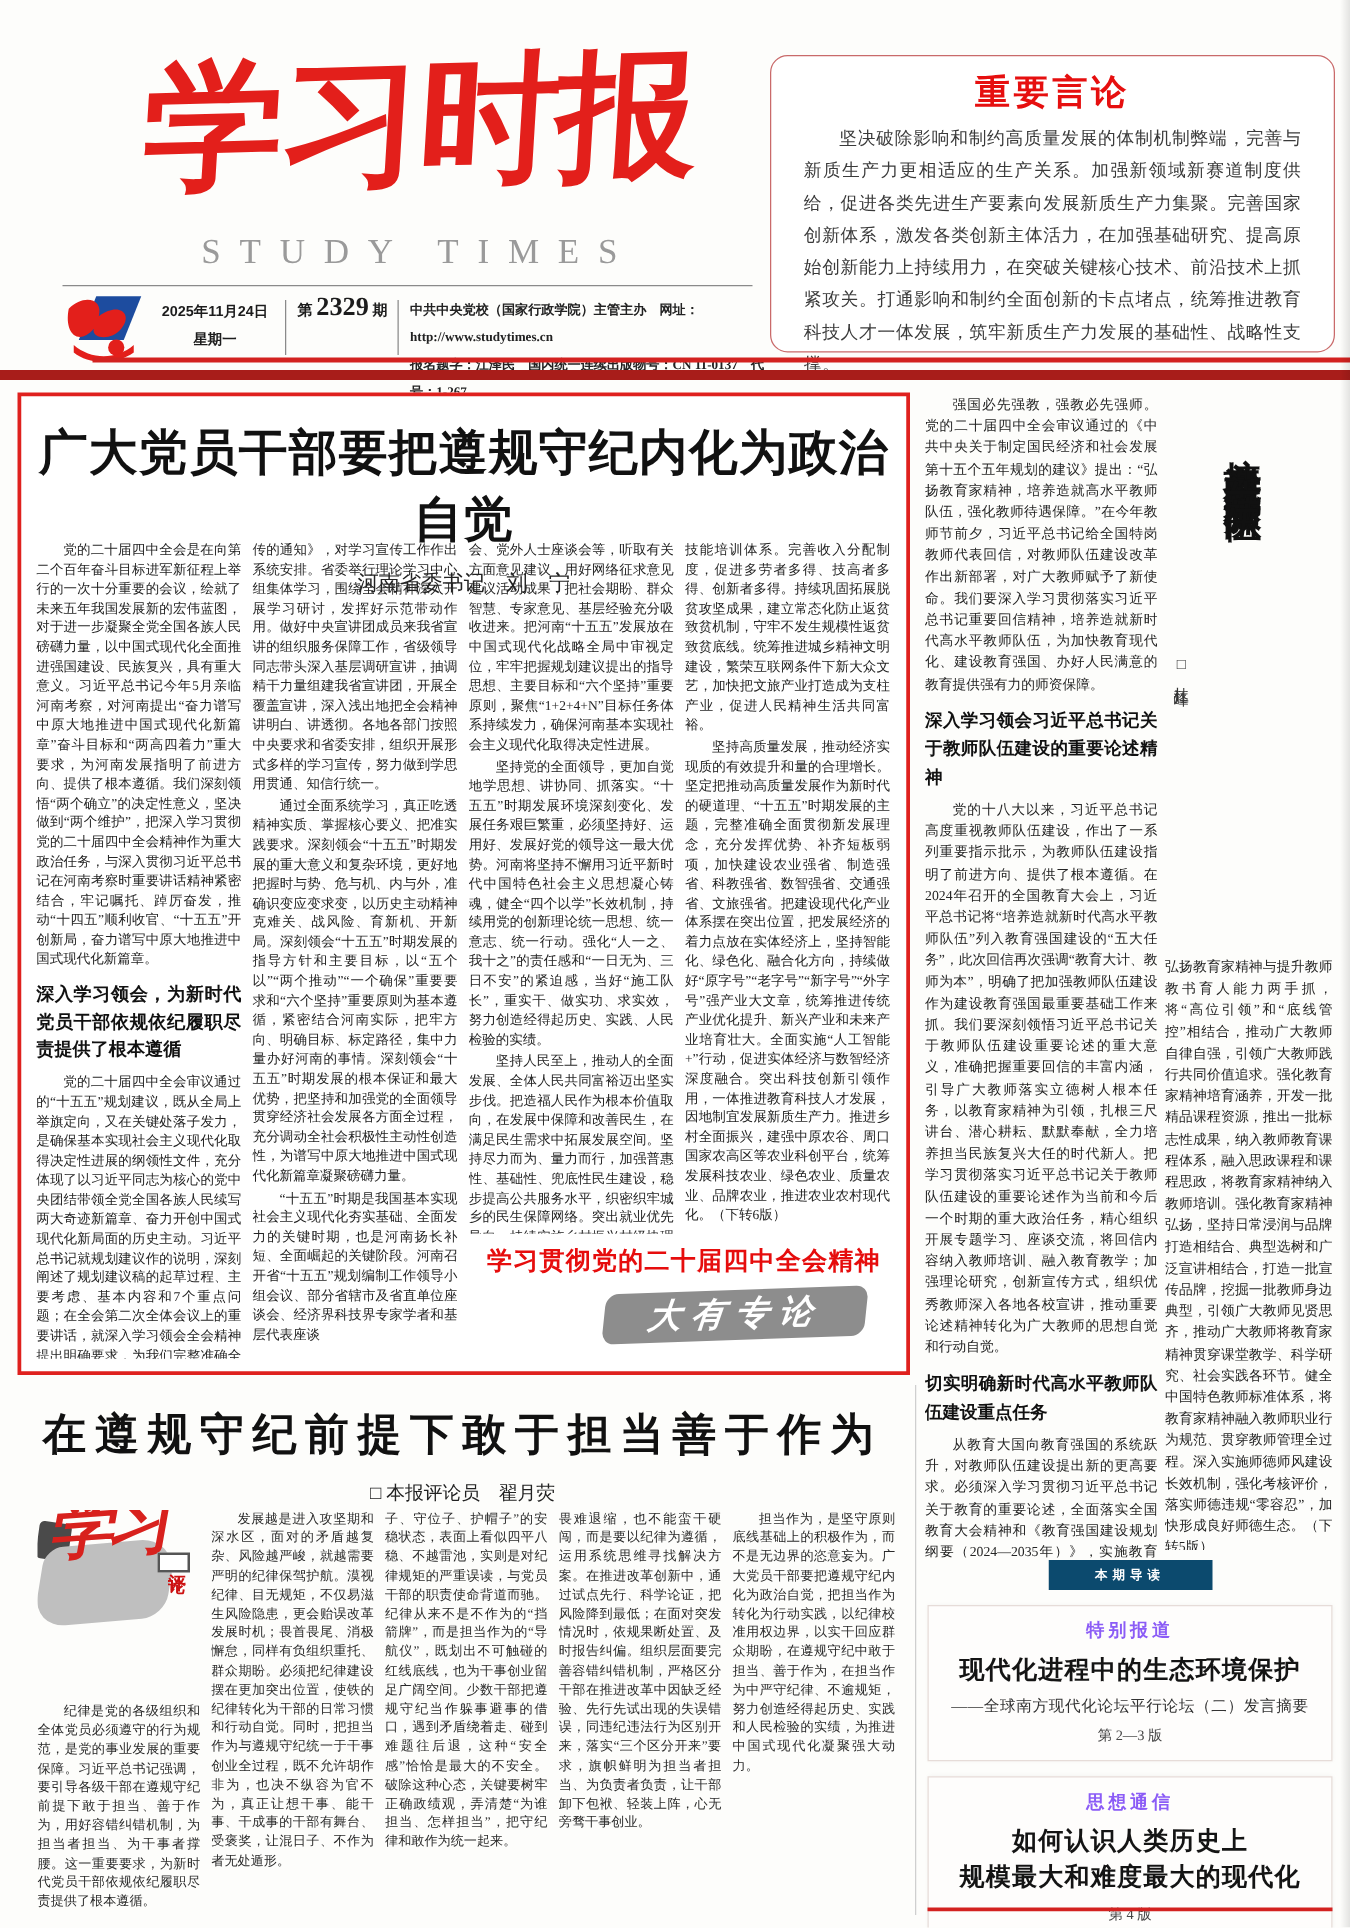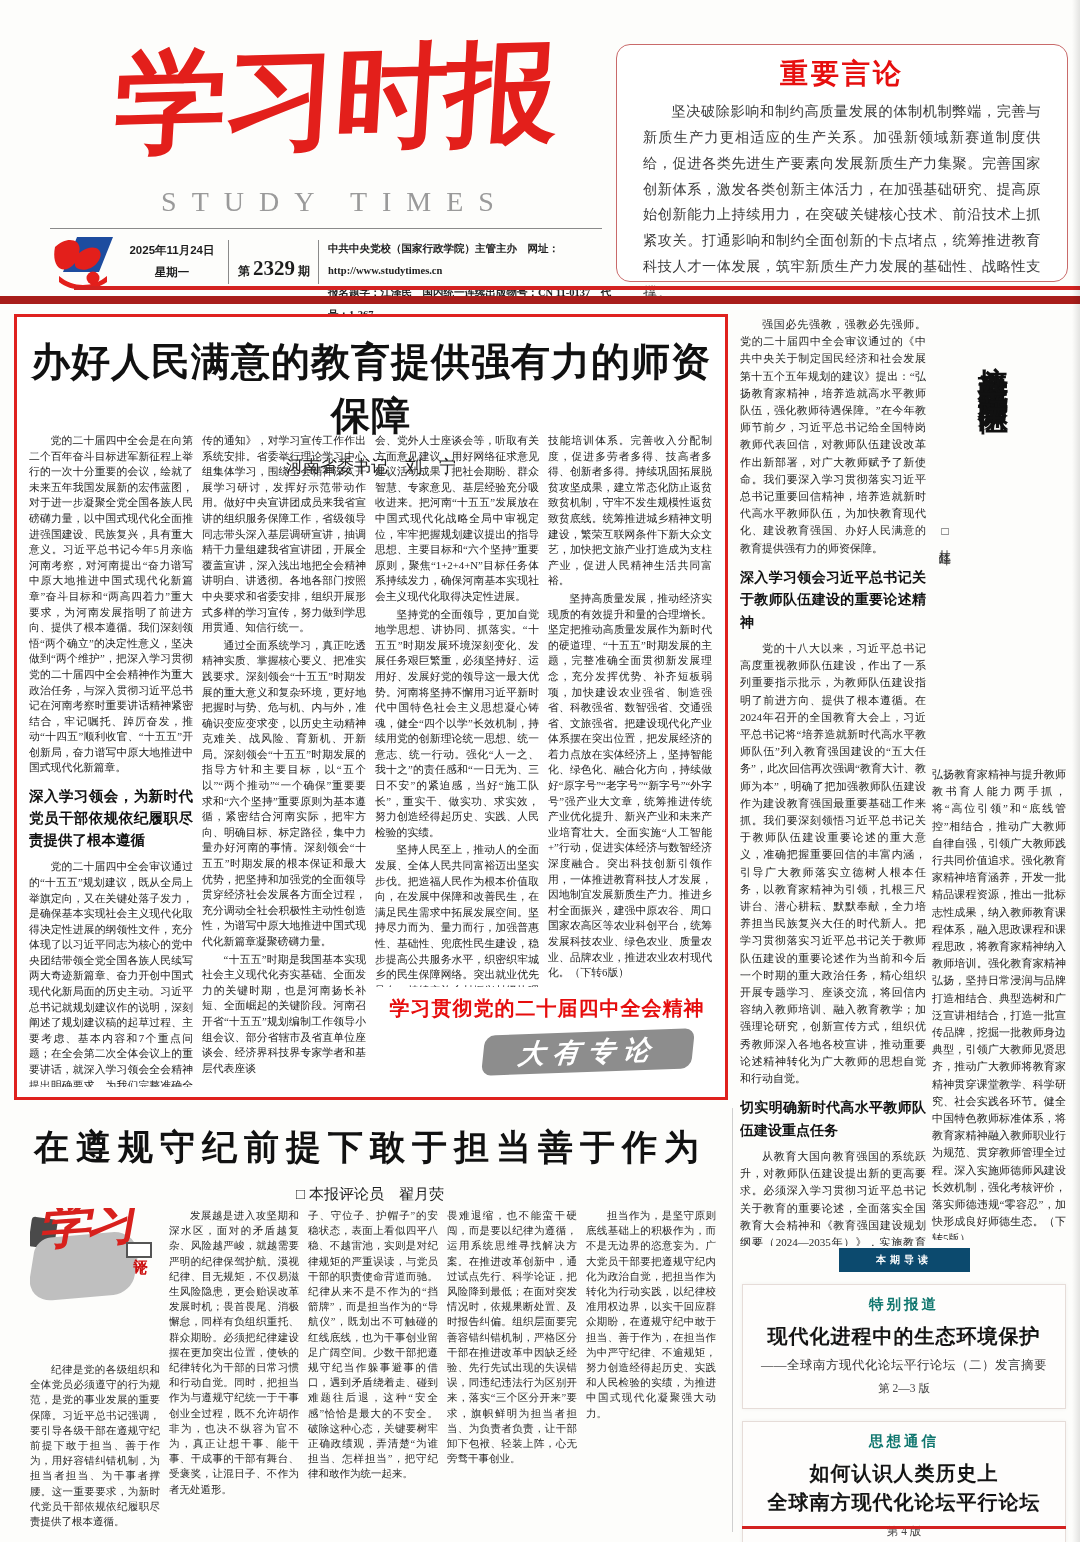--- a/index.html
+++ b/index.html
@@ -19,21 +19,21 @@
   }
   #masthead-en{
     left:100px;top:186px;width:470px;text-align:center;
     font-size:28px;color:#9a9a9a;letter-spacing:15px;font-weight:500;
   }
   #masthead-rule{left:50px;top:228px;width:552px;height:1px;background:#8a8a8a;}
   #logo-box{left:50px;top:234px;width:66px;height:56px;}
   #date-block{left:122px;top:240px;width:100px;text-align:center;font-weight:bold;font-size:11.5px;line-height:1.9;font-family:"Liberation Sans","DejaVu Sans",sans-serif;}
   .vdiv{width:1px;background:#8a8a8a;}
   #vdiv1{left:228px;top:240px;height:44px;}
-  #issue-block{left:236px;top:256px;width:76px;text-align:center;font-size:12px;font-weight:bold;}
+  #issue-block{left:236px;top:233px;width:76px;text-align:center;font-size:12px;font-weight:bold;}
   #issue-block .issue-no{font-size:21px;font-family:"Liberation Serif",serif;}
   #vdiv2{left:318px;top:240px;height:44px;}
   #pub-block{left:328px;top:238px;width:290px;font-size:10.5px;font-weight:bold;line-height:2.1;font-family:Liberation Serif, serif;color:#222;}
   
   #quote-box{
     left:616px;top:44px;width:450px;height:236px;
     border:1.5px solid #c96a6a;border-radius:14px;background:#fff;
   }
   #quote-title{margin-top:10px;text-align:center;font-size:28px;font-weight:900;color:#e60f0f;
     font-family:"Liberation Sans","DejaVu Sans",sans-serif;letter-spacing:3px;}
@@ -90,21 +90,21 @@
     background:#fff;color:#c11;writing-mode:vertical-rl;text-orientation:upright;
     font-size:14px;font-weight:bold;letter-spacing:2px;line-height:18px;}
   
   #divider-v{left:732px;top:1108px;width:1px;height:424px;background:#cfcfcf;}
   #digest{left:742px;top:1248px;width:324px;height:284px;}
   #digest-label{margin:0 auto;width:131px;background:#0c4a6e;color:#fff;text-align:center;
     font-family:"Liberation Sans","DejaVu Sans",sans-serif;font-weight:bold;font-size:10px;
     letter-spacing:4px;padding:5px 0;}
   .digest-card{margin-top:12px;background:#fefdfc;border:1px solid #e6dcd8;box-shadow:0 0 4px rgba(0,0,0,0.05);
     text-align:center;padding:10px 6px 12px 6px;}
-  .digest-section{color:#0f766e;font-size:14.5px;font-weight:bold;letter-spacing:3px;}
+  .digest-section{color:#8b5cf6;font-size:14.5px;font-weight:bold;letter-spacing:3px;}
   .digest-title{margin-top:8px;font-size:20px;font-weight:900;letter-spacing:1px;color:#141414;line-height:1.45;}
   .digest-subtitle{margin-top:6px;font-size:12.5px;color:#333;letter-spacing:0.5px;}
   .digest-page{margin-top:7px;font-size:11.5px;color:#444;}
   #digest-rule{left:742px;top:1526px;width:324px;height:3px;background:#d32220;}
   
   #edge-r{left:1072px;top:0;width:8px;height:1542px;background:linear-gradient(to right,rgba(0,0,0,0),rgba(0,0,0,0.10));}
 </style>
 </head>
 <body>
 
@@ -139,21 +139,21 @@
 
 <div class="abs" id="quote-box">
   <div id="quote-title">重要言论</div>
   <div id="quote-body">坚决破除影响和制约高质量发展的体制机制弊端，完善与新质生产力更相适应的生产关系。加强新领域新赛道制度供给，促进各类先进生产要素向发展新质生产力集聚。完善国家创新体系，激发各类创新主体活力，在加强基础研究、提高原始创新能力上持续用力，在突破关键核心技术、前沿技术上抓紧攻关。打通影响和制约全面创新的卡点堵点，统筹推进教育科技人才一体发展，筑牢新质生产力发展的基础性、战略性支撑。</div>
 </div>
 
 <div class="abs" id="red-rule-1"></div>
 <div class="abs" id="red-rule-2"></div>
 
 <div class="abs" id="lead-box">
-  <div id="lead-headline">办好人民满意的教育提供强有力的师资保障</div>
+  <div id="lead-headline">广大党员干部要把遵规守纪内化为政治自觉</div>
   <div id="lead-byline">河南省委书记　刘　宁</div>
   <div id="lead-body">
     <div class="lead-col">
       <p>党的二十届四中全会是在向第二个百年奋斗目标进军新征程上举行的一次十分重要的会议，绘就了未来五年我国发展新的宏伟蓝图，对于进一步凝聚全党全国各族人民磅礴力量，以中国式现代化全面推进强国建设、民族复兴，具有重大意义。习近平总书记今年5月亲临河南考察，对河南提出“奋力谱写中原大地推进中国式现代化新篇章”奋斗目标和“两高四着力”重大要求，为河南发展指明了前进方向、提供了根本遵循。我们深刻领悟“两个确立”的决定性意义，坚决做到“两个维护”，把深入学习贯彻党的二十届四中全会精神作为重大政治任务，与深入贯彻习近平总书记在河南考察时重要讲话精神紧密结合，牢记嘱托、踔厉奋发，推动“十四五”顺利收官、“十五五”开创新局，奋力谱写中原大地推进中国式现代化新篇章。</p>
       <div class="lead-sub">深入学习领会，为新时代党员干部依规依纪履职尽责提供了根本遵循</div>
       <p>党的二十届四中全会审议通过的“十五五”规划建议，既从全局上举旗定向，又在关键处落子发力，是确保基本实现社会主义现代化取得决定性进展的纲领性文件，充分体现了以习近平同志为核心的党中央团结带领全党全国各族人民续写两大奇迹新篇章、奋力开创中国式现代化新局面的历史主动。习近平总书记就规划建议作的说明，深刻阐述了规划建议稿的起草过程、主要考虑、基本内容和7个重点问题；在全会第二次全体会议上的重要讲话，就深入学习领会全会精神提出明确要求，为我们完整准确全面领会全会精神提供了重要指导。河南省委把学习宣传贯彻党的二十届四中全会精神摆在突出位置，采取一系列有力措施，推动全省上下迅速兴起热潮。召开省委常委扩大会议，第一时间传达学习全会精神，研究我省学习宣传贯彻工作。印发我省《关于做好党的二十届四中全会精神学习宣</p>
     </div>
     <div class="lead-col">
       <p class="noindent">传的通知》，对学习宣传工作作出系统安排。省委举行理论学习中心组集体学习，围绕全会精神深入开展学习研讨，发挥好示范带动作用。做好中央宣讲团成员来我省宣讲的组织服务保障工作，省级领导同志带头深入基层调研宣讲，抽调精干力量组建我省宣讲团，开展全覆盖宣讲，深入浅出地把全会精神讲明白、讲透彻。各地各部门按照中央要求和省委安排，组织开展形式多样的学习宣传，努力做到学思用贯通、知信行统一。</p>
       <p>通过全面系统学习，真正吃透精神实质、掌握核心要义、把准实践要求。深刻领会“十五五”时期发展的重大意义和复杂环境，更好地把握时与势、危与机、内与外，准确识变应变求变，以历史主动精神克难关、战风险、育新机、开新局。深刻领会“十五五”时期发展的指导方针和主要目标，以“五个以”“两个推动”“一个确保”重要要求和“六个坚持”重要原则为基本遵循，紧密结合河南实际，把牢方向、明确目标、标定路径，集中力量办好河南的事情。深刻领会“十五五”时期发展的根本保证和最大优势，把坚持和加强党的全面领导贯穿经济社会发展各方面全过程，充分调动全社会积极性主动性创造性，为谱写中原大地推进中国式现代化新篇章凝聚磅礴力量。</p>
@@ -223,19 +223,19 @@
   <div class="digest-card">
     <div class="digest-section">特别报道</div>
     <div class="digest-title">现代化进程中的生态环境保护</div>
     <div class="digest-subtitle">——全球南方现代化论坛平行论坛（二）发言摘要</div>
     <div class="digest-page">第 2—3 版</div>
   </div>
   <div class="digest-card">
     <div class="digest-section">思想通信</div>
     <div class="digest-title">
       <div>如何认识人类历史上</div>
-      <div>全球南方现代化论坛平行论坛</div>
+      <div>规模最大和难度最大的现代化</div>
     </div>
     <div class="digest-page">第 4 版</div>
   </div>
 </div>
 <div class="abs" id="digest-rule"></div>
 <div class="abs" id="edge-r"></div>
 
 </body></html>

